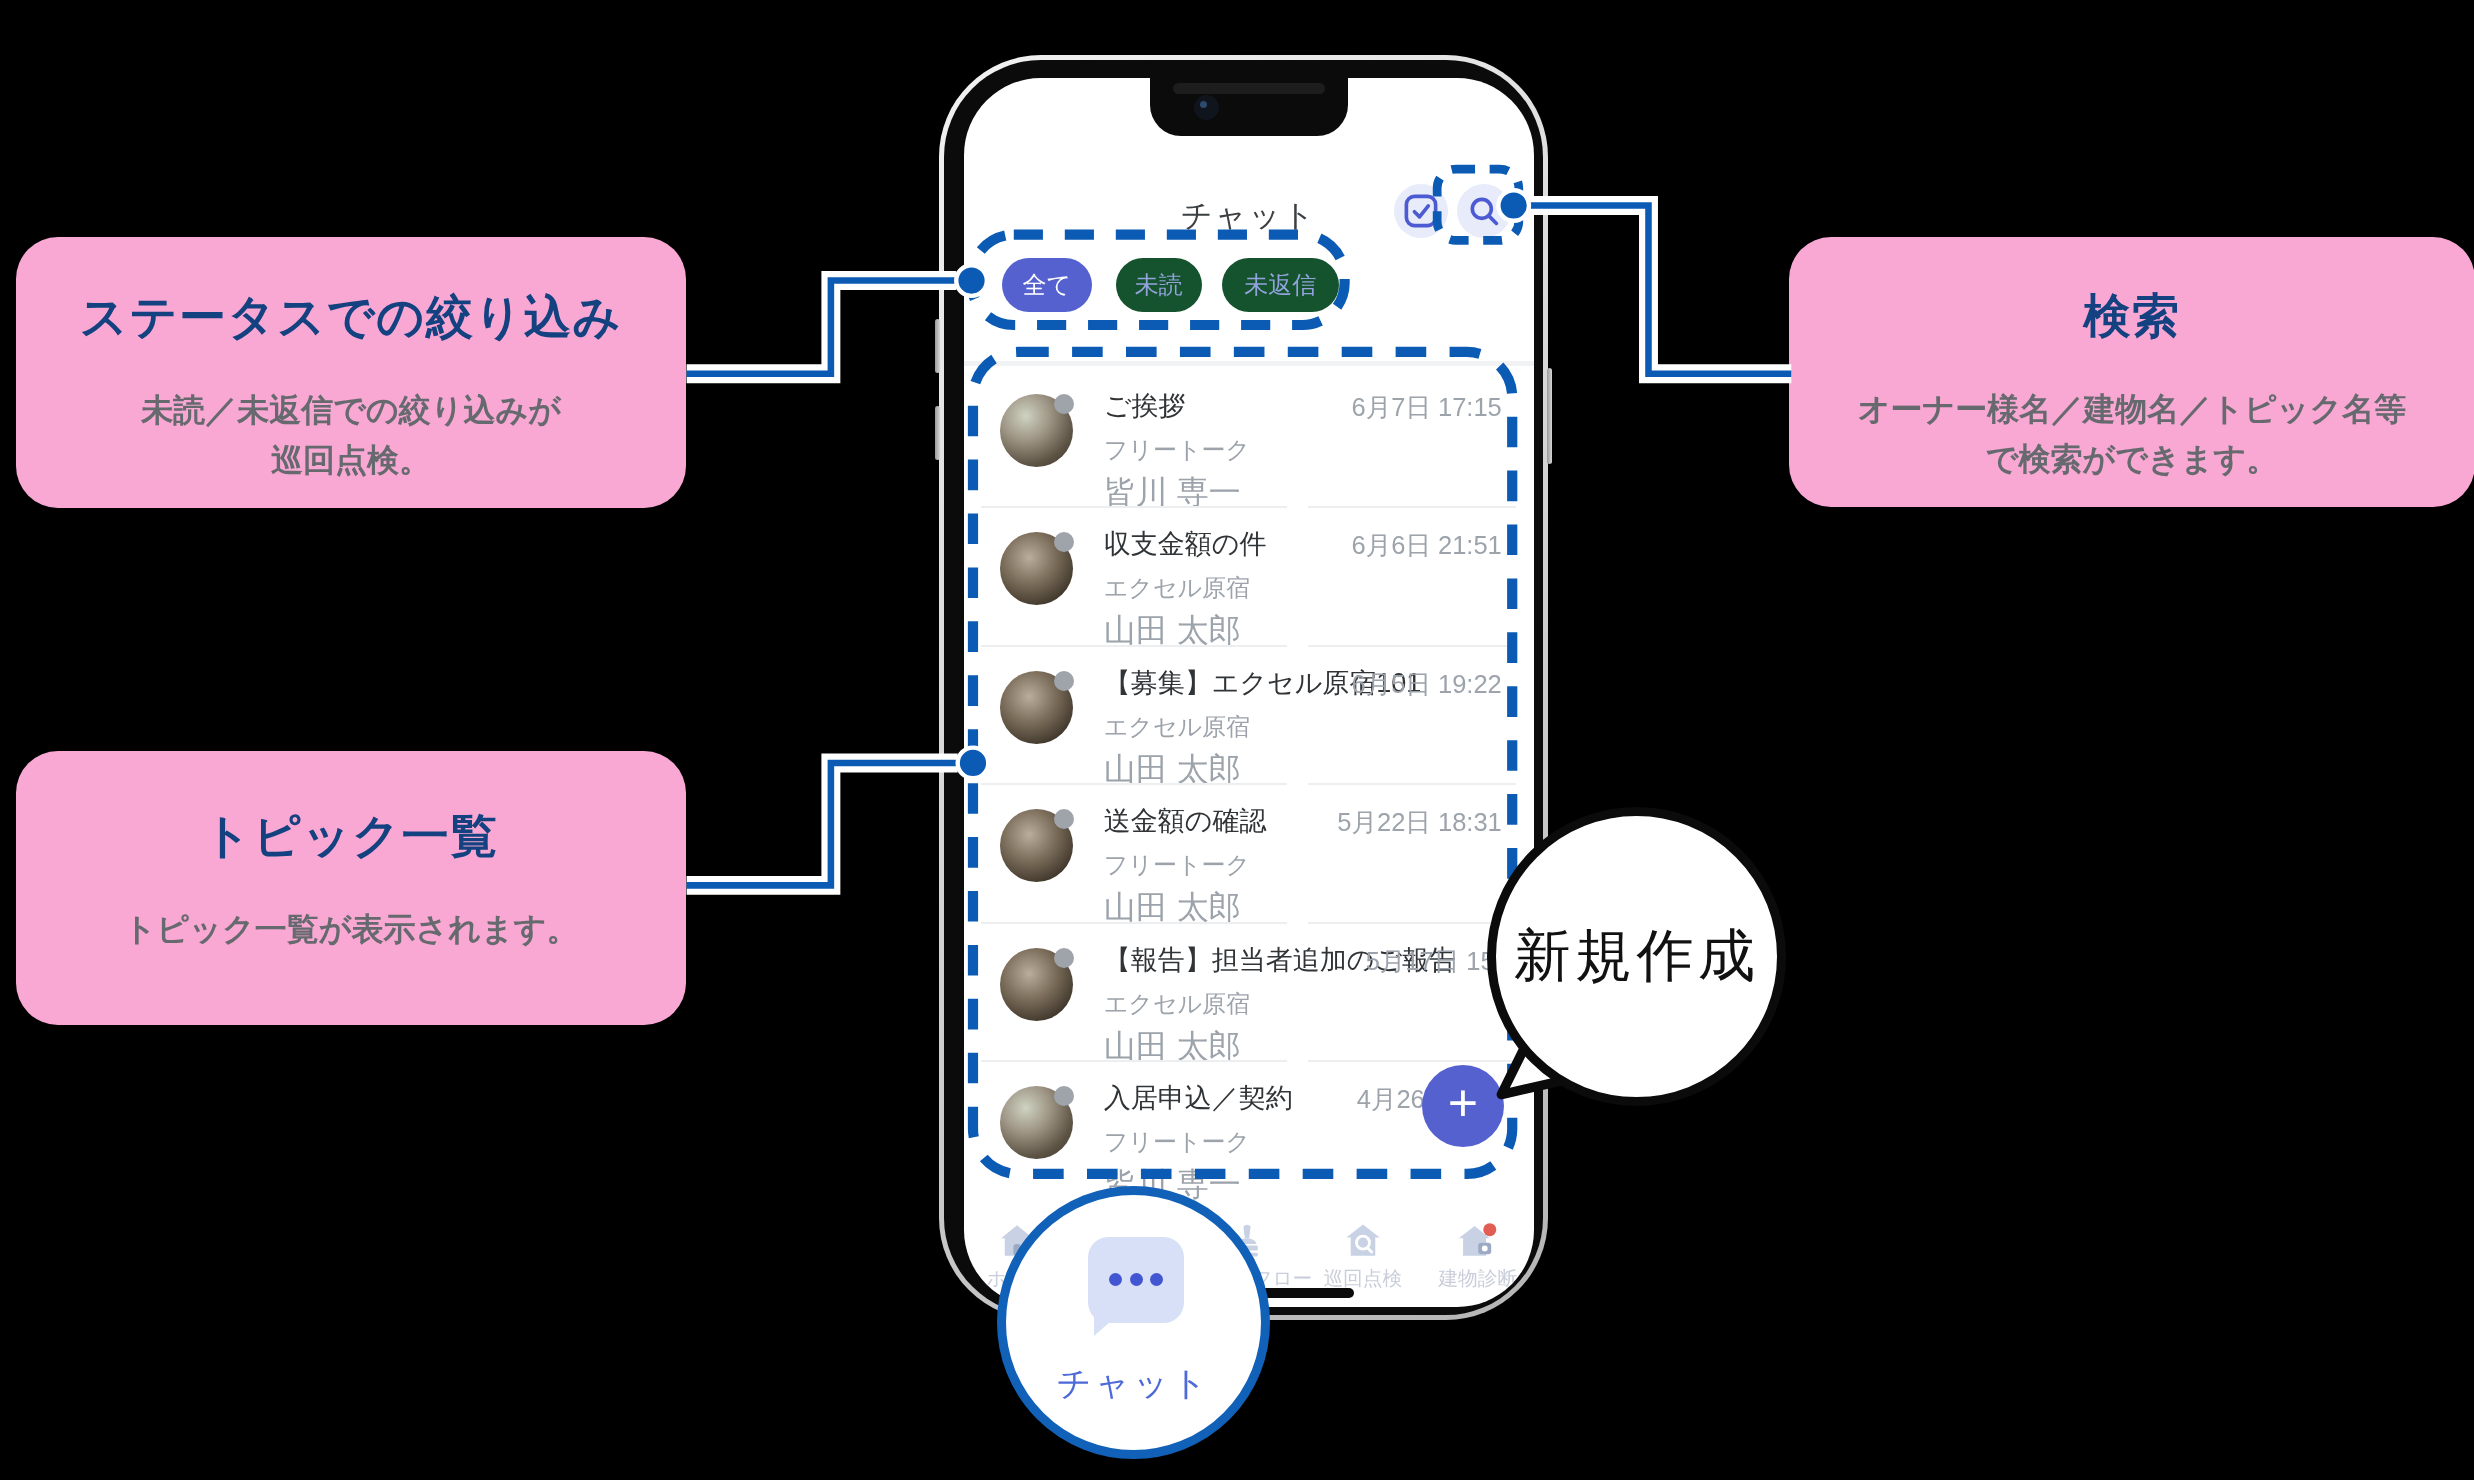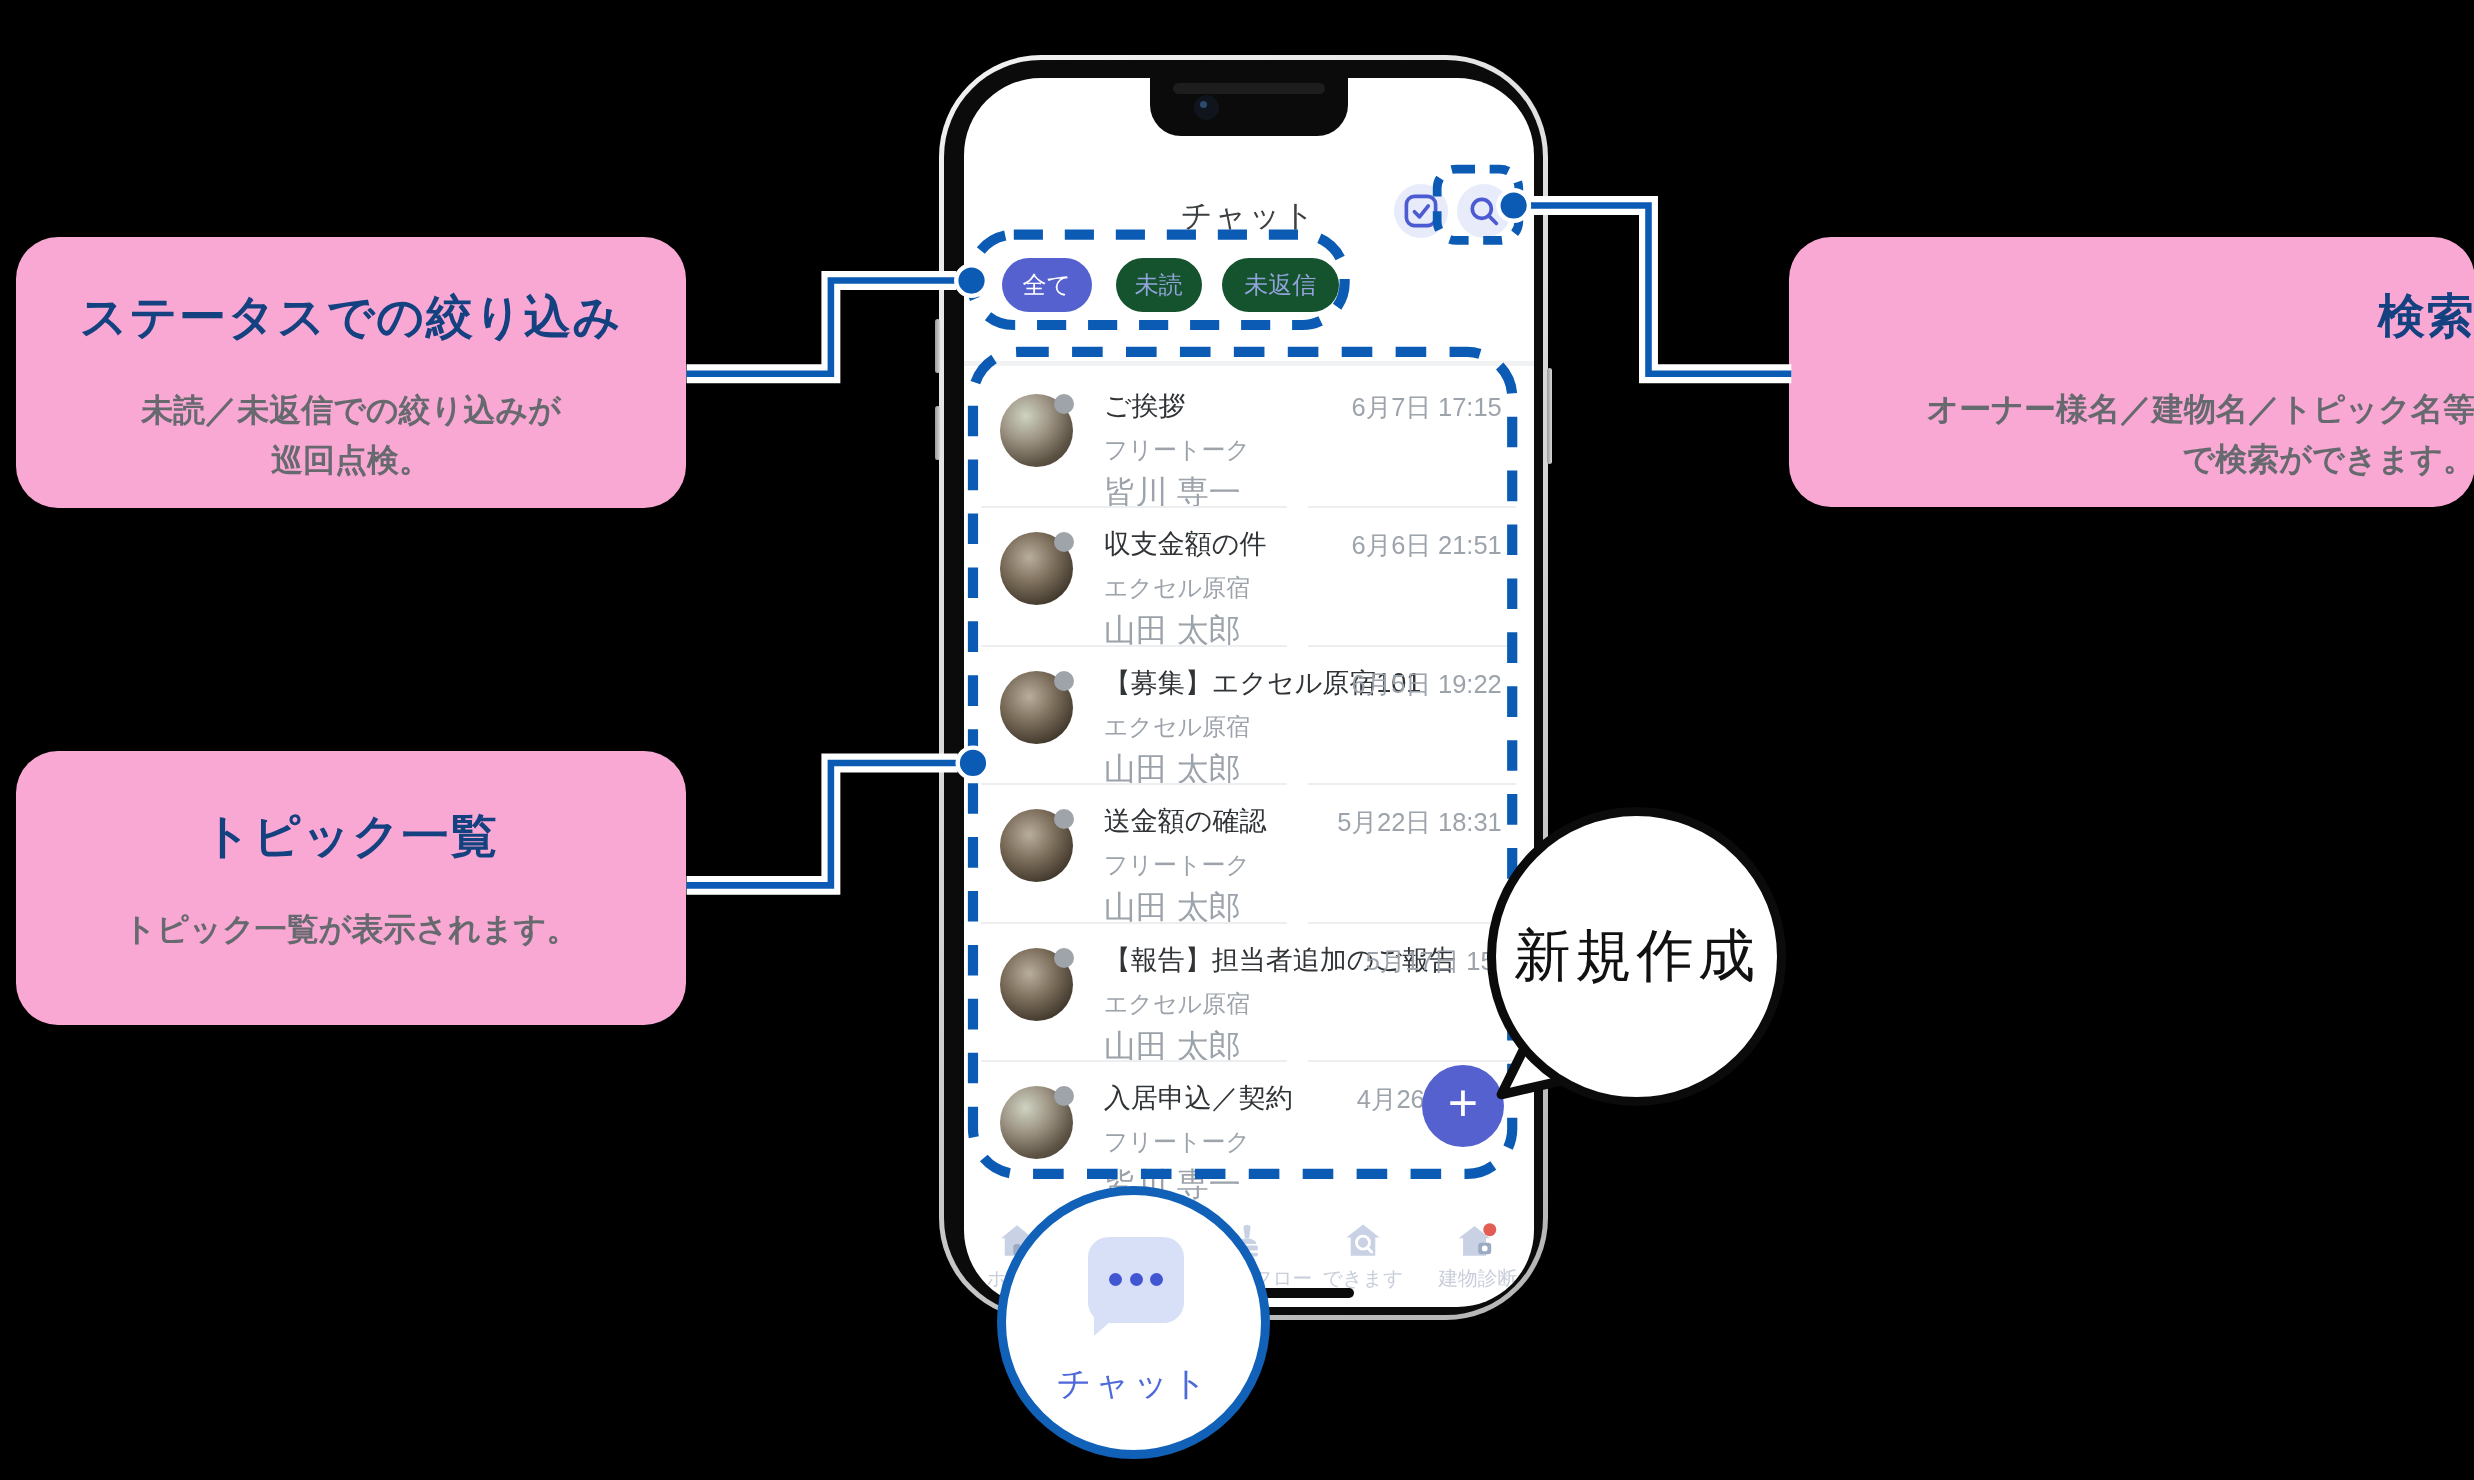--- a/index.html
+++ b/index.html
@@ -10,21 +10,21 @@
   }
   
   .callout{
     position:absolute;background:#f9a8d4;border-radius:42px;
     text-align:center;font-weight:bold;z-index:4;box-sizing:border-box;
   }
   .callout .c-title{font-size:47px;color:#14417F;letter-spacing:1.5px;line-height:55px;}
   .callout .c-body{font-size:32px;color:#66696E;line-height:50px;margin-top:41px;}
   #callout-status{left:16px;top:237px;width:670px;height:271px;padding-top:52px;}
   #callout-topics{left:16px;top:751px;width:670px;height:274px;padding-top:57px;}
-  #callout-search{left:1789px;top:237px;width:686px;height:270px;padding-top:51px;text-align:right;}
+  #callout-search{left:1789px;top:237px;width:686px;height:270px;padding-top:51px;}
 
   
   .phone-outer{
     position:absolute;left:939px;top:55px;width:609px;height:1265px;
     border-radius:102px;background:linear-gradient(145deg,#f2f2f2,#b5b5b5);
     z-index:1;
   }
   .phone-bezel{position:absolute;inset:5.1px;border-radius:97px;background:#0b0b0b;}
   .side-btn{position:absolute;background:linear-gradient(90deg,#9a9a9a,#d5d5d5);border-radius:3.6px;}
   .sb-l1{left:-4.4px;top:264px;width:5.8px;height:54px;}
@@ -244,21 +244,21 @@
           <rect x="12" y="44" width="30" height="5" rx="2" fill="#C9D2E4"></rect>
         </svg>
         <span class="nav-label">ワークフロー</span>
       </div>
       <div class="nav-item" style="left:399px">
         <svg width="39" height="39" viewBox="0 0 54 54">
           <path d="M27 5 L50 23 L44 23 L44 48 L10 48 L10 23 L4 23 Z" fill="#C9D2E4"></path>
           <circle cx="27" cy="30" r="9" fill="none" stroke="#fff" stroke-width="4"></circle>
           <line x1="33" y1="37" x2="39" y2="43" stroke="#fff" stroke-width="4" stroke-linecap="round"></line>
         </svg>
-        <span class="nav-label">できます</span>
+        <span class="nav-label">巡回点検</span>
       </div>
       <div class="nav-item" style="left:514px">
         <svg width="42" height="39" viewBox="0 0 58 54">
           <path d="M25 7 L46 24 L41 24 L41 48 L9 48 L9 24 L3 24 Z" fill="#C9D2E4"></path>
           <rect x="30" y="30" width="18" height="16" rx="4" fill="#9daac4"></rect>
           <circle cx="39" cy="38" r="4" fill="#fff"></circle>
           <circle cx="46" cy="12" r="9" fill="#E25D54"></circle>
         </svg>
         <span class="nav-label">建物診断</span>
       </div>

